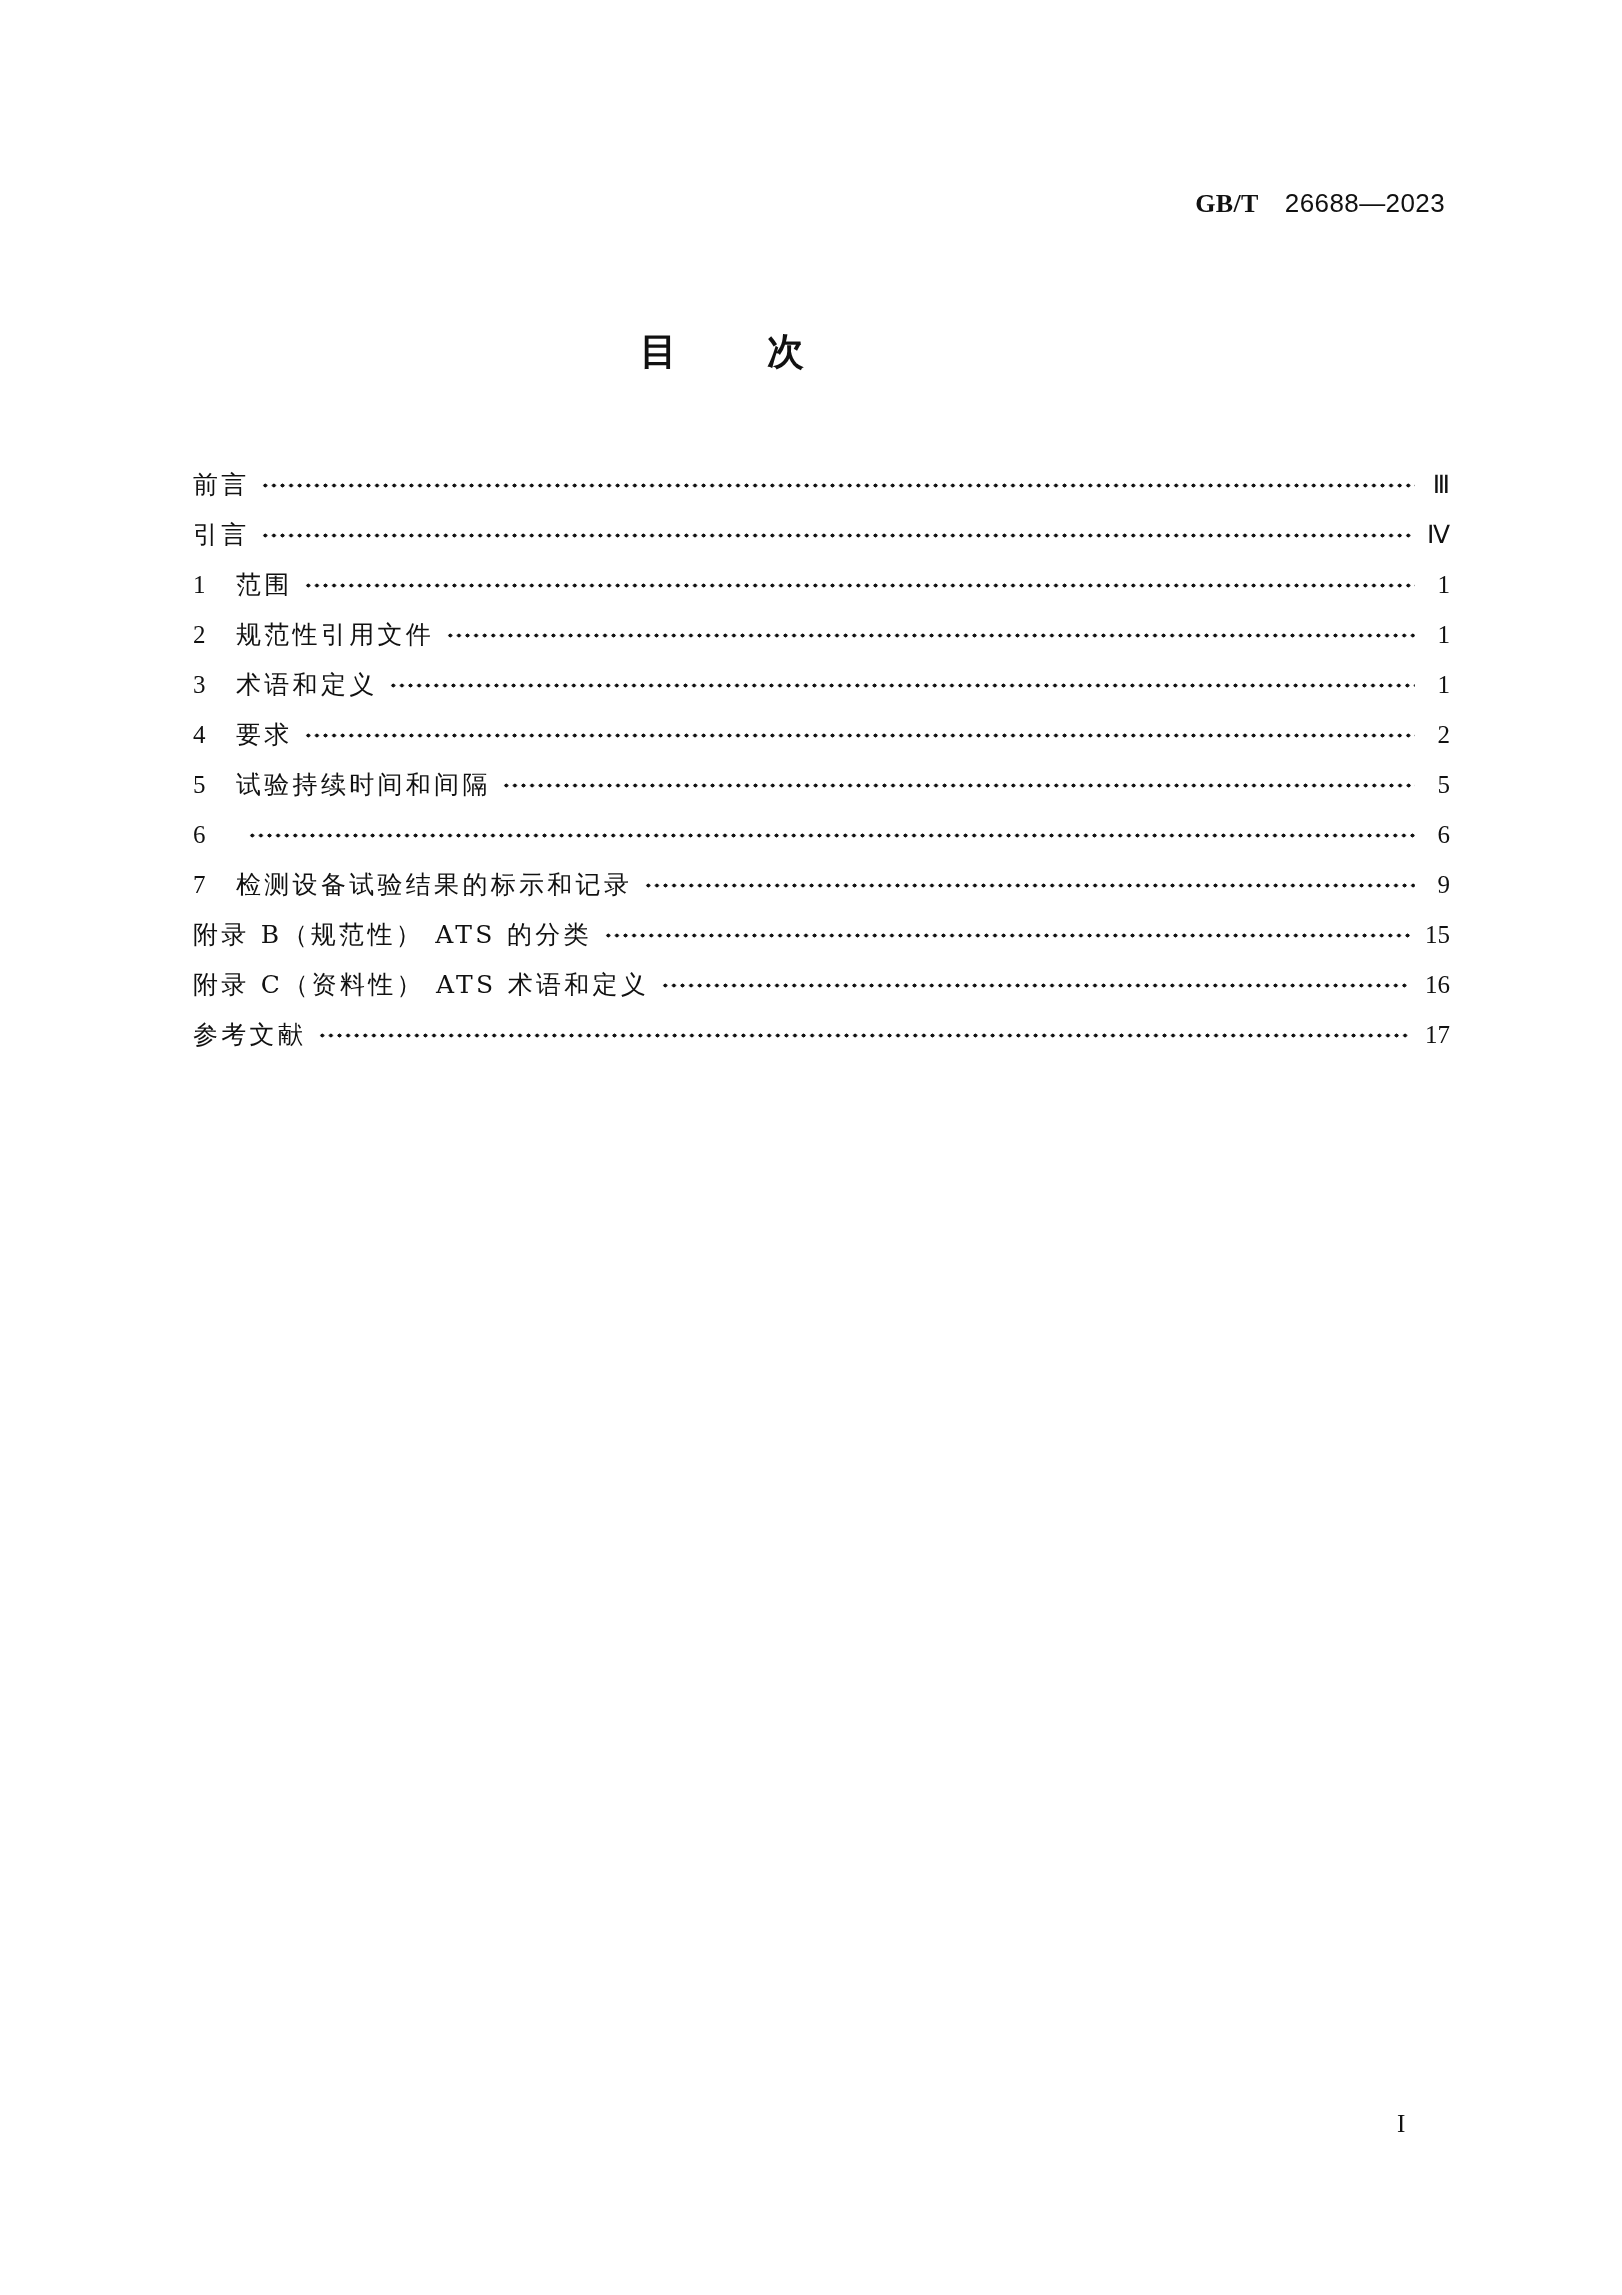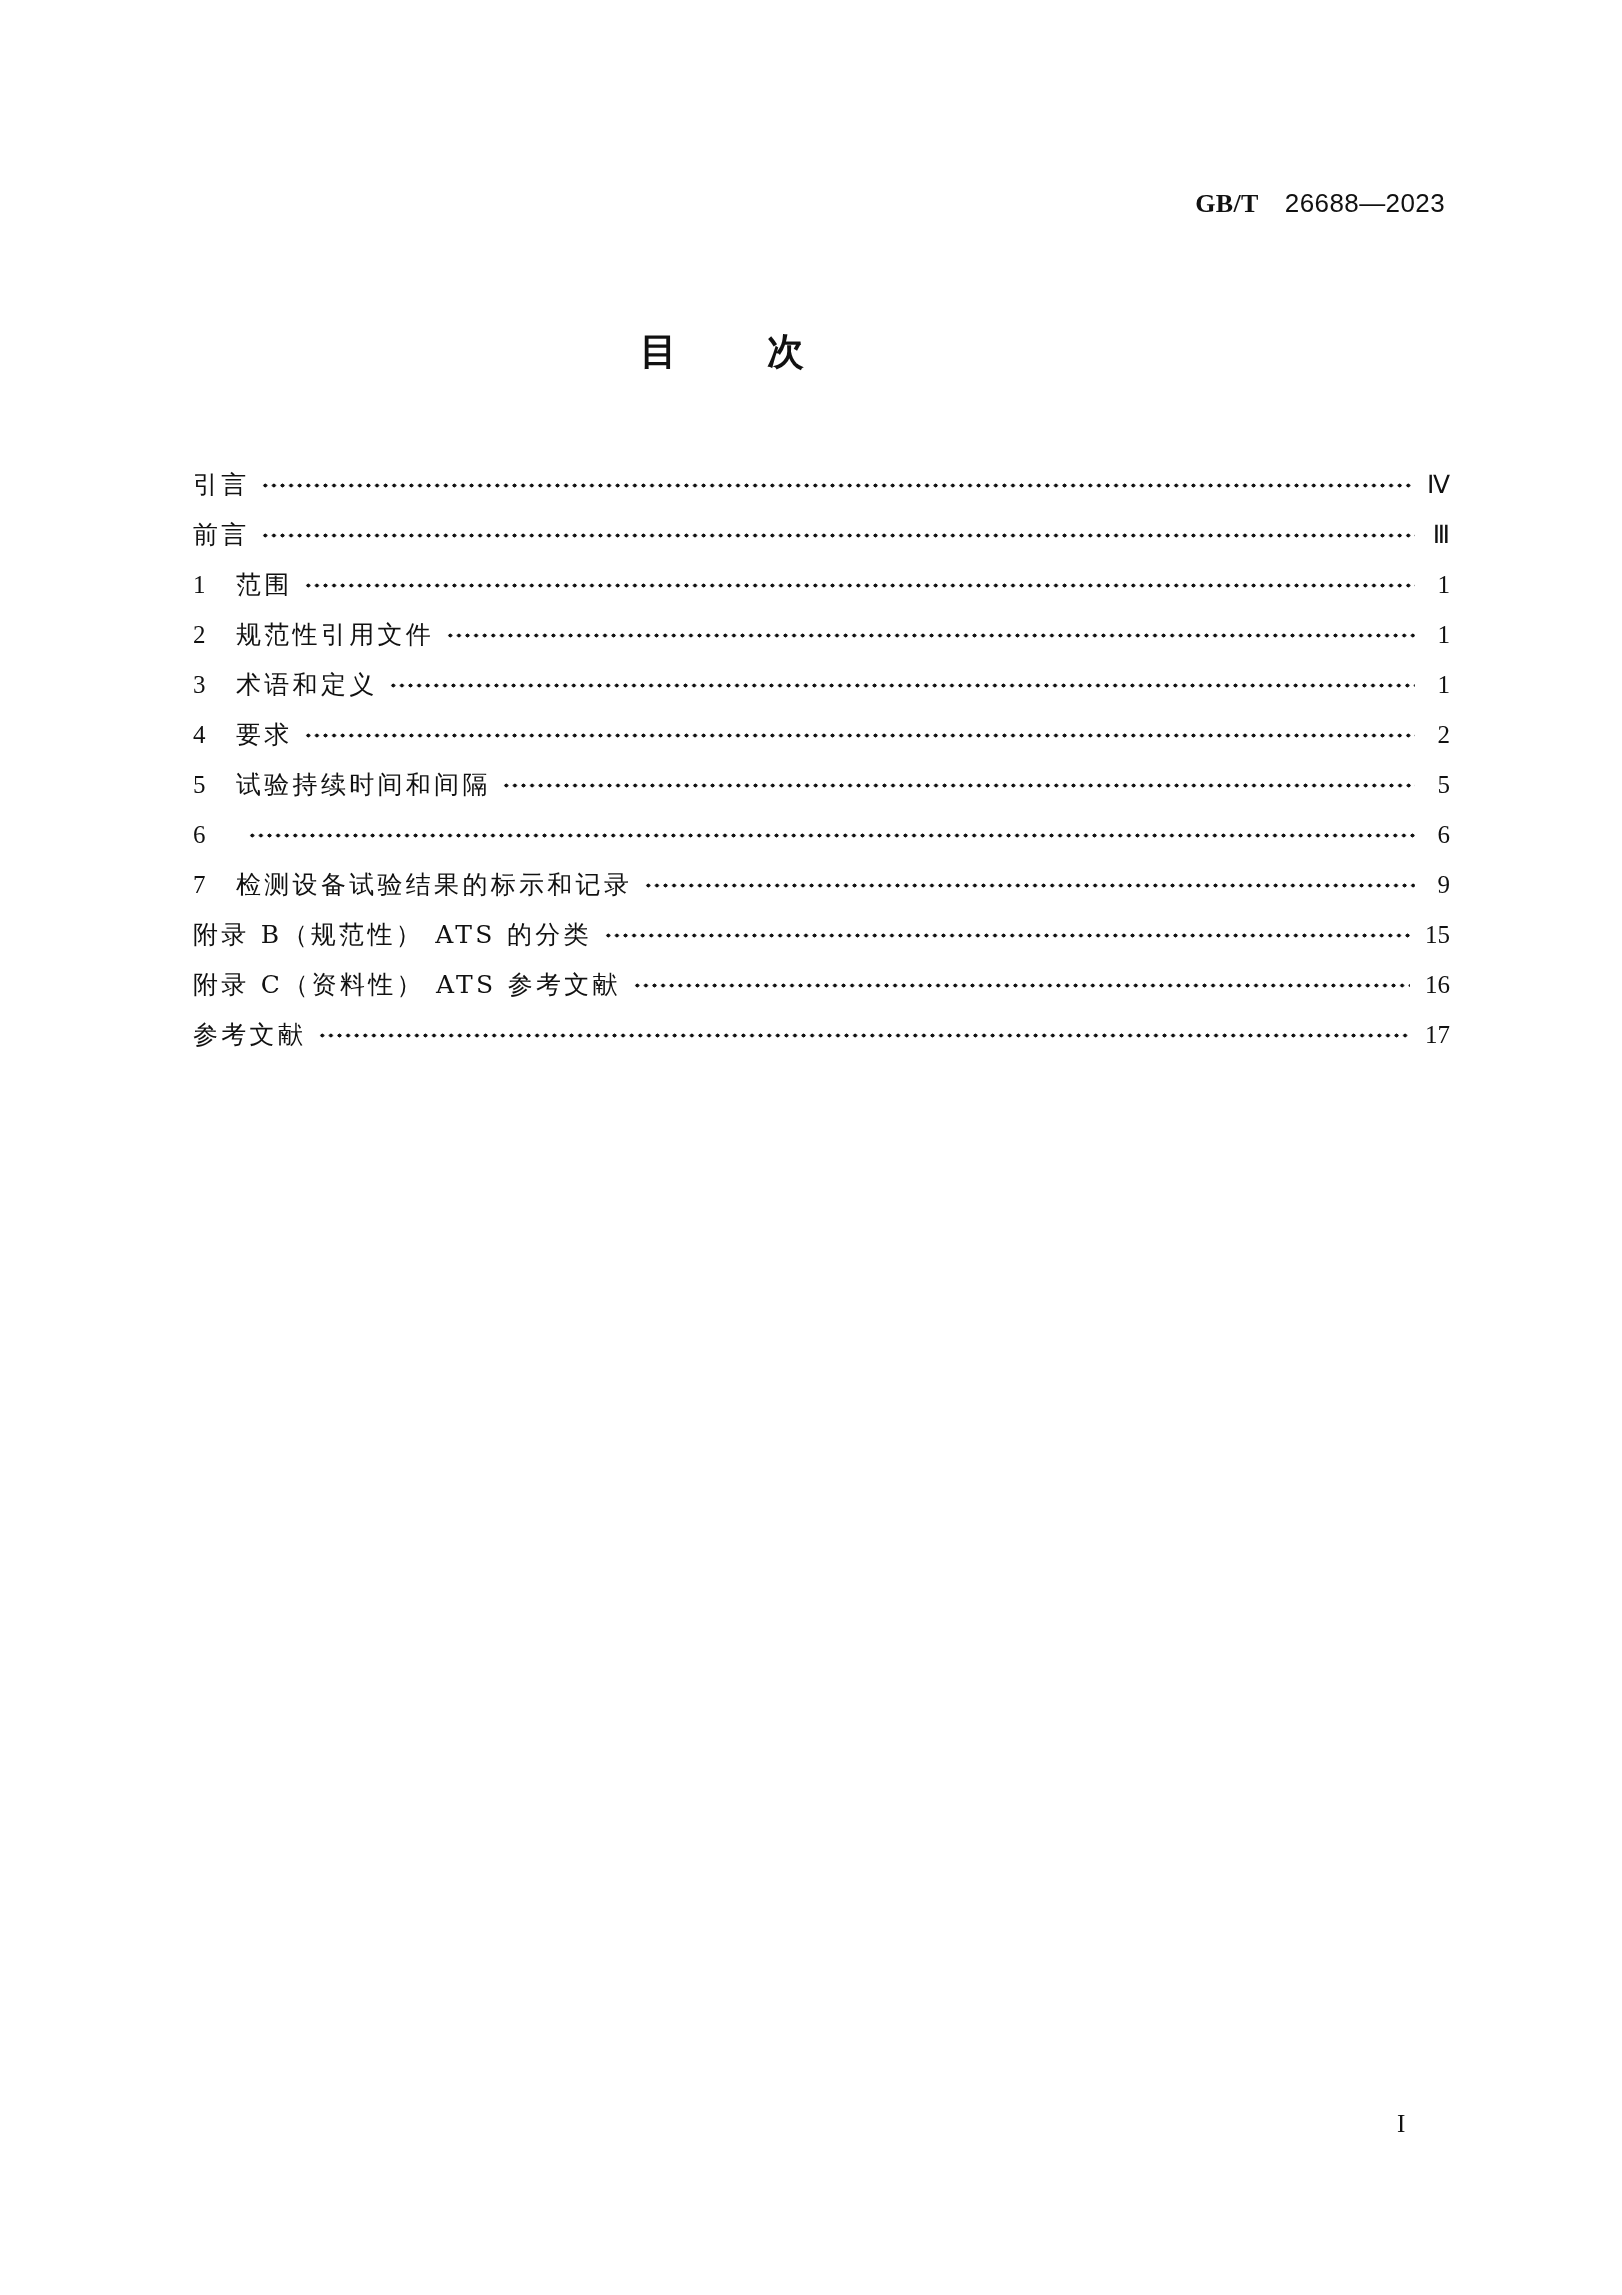--- a/index.html
+++ b/index.html
@@ -102,28 +102,28 @@
 <div class="std-number">
   <span class="code">GB/T</span><span class="num">26688—2023</span>
 </div>
 
 <div class="title">
   <span>目</span><span class="gap"></span><span>次</span>
 </div>
 
 <ul class="toc">
   <li class="toc-entry">
+    <span class="toc-label">前言</span>
+    <span class="toc-leader"></span>
+    <span class="toc-page">Ⅲ</span>
+  </li>
+  <li class="toc-entry">
     <span class="toc-label">引言</span>
     <span class="toc-leader"></span>
     <span class="toc-page">Ⅳ</span>
-  </li>
-  <li class="toc-entry">
-    <span class="toc-label">前言</span>
-    <span class="toc-leader"></span>
-    <span class="toc-page">Ⅲ</span>
   </li>
   <li class="toc-entry">
     <span class="toc-num">1</span>
     <span class="toc-label">范围</span>
     <span class="toc-leader"></span>
     <span class="toc-page">1</span>
   </li>
   <li class="toc-entry">
     <span class="toc-num">2</span>
     <span class="toc-label">规范性引用文件</span>
@@ -158,21 +158,21 @@
     <span class="toc-label">检测设备试验结果的标示和记录</span>
     <span class="toc-leader"></span>
     <span class="toc-page">9</span>
   </li>
   <li class="toc-entry">
     <span class="toc-label">附录 B（规范性） ATS 的分类</span>
     <span class="toc-leader"></span>
     <span class="toc-page">15</span>
   </li>
   <li class="toc-entry">
-    <span class="toc-label">附录 C（资料性） ATS 参考文献</span>
+    <span class="toc-label">附录 C（资料性） ATS 术语和定义</span>
     <span class="toc-leader"></span>
     <span class="toc-page">16</span>
   </li>
   <li class="toc-entry">
     <span class="toc-label">参考文献</span>
     <span class="toc-leader"></span>
     <span class="toc-page">17</span>
   </li>
 </ul>
 

